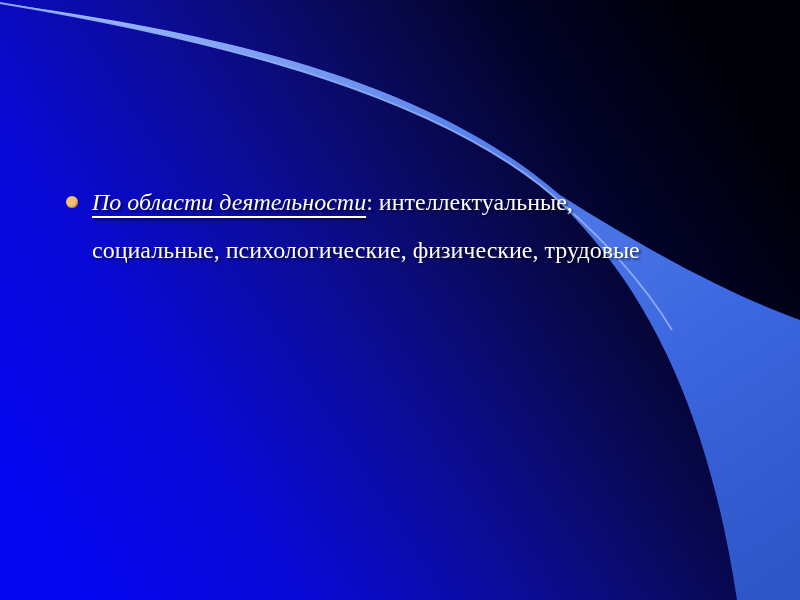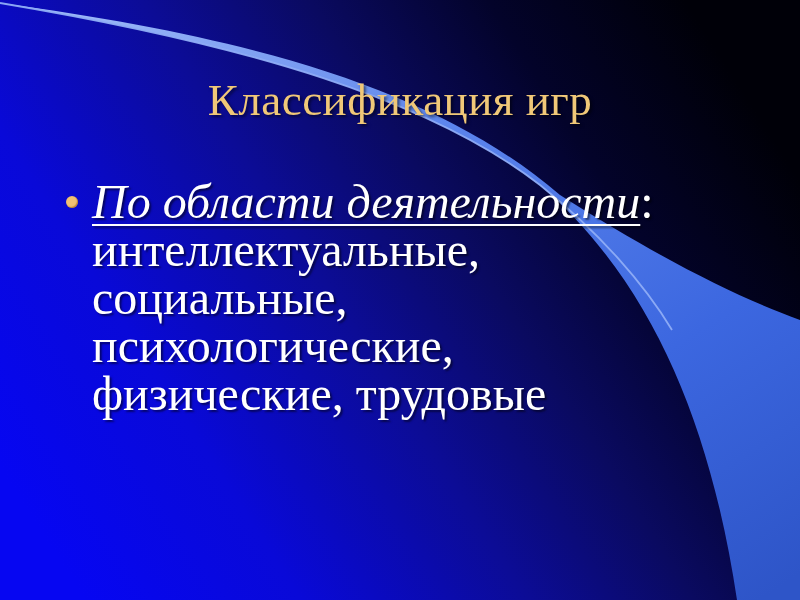--- a/index.html
+++ b/index.html
@@ -49,21 +49,21 @@
     flex: 0 0 auto;
     width: 12px;
     height: 12px;
     margin: 18px 14px 0 4px;
     border-radius: 50%;
     background: #f2c173;
     box-shadow: inset -1px -1px 1px rgba(150,85,0,0.55);
   }
   .li-text {
     margin: 0;
-    font-size: 48px;
+    font-size: 24px;
     line-height: 48px;
     color: #ffffff;
     text-shadow: 2px 2px 2px rgba(0,0,0,0.5);
   }
   .lead {
     font-style: italic;
     text-decoration: underline;
     text-decoration-thickness: 2px;
     text-underline-offset: 6px;
   }
@@ -88,21 +88,20 @@
         <stop offset="0.35" stop-color="#5b84ec"></stop>
         <stop offset="0.7" stop-color="#3c67e0"></stop>
         <stop offset="1" stop-color="#2e55c8"></stop>
       </linearGradient>
     </defs>
     <rect width="800" height="600" fill="url(#bgGrad)"></rect>
     <path d="M 0,3 C 260,38 440,92 560,195 C 660,258 732,295 800,320 L 800,600 L 737,600 C 710,420 650,280 540,185 C 430,100 250,45 0,3 Z" fill="url(#bandGrad)"></path>
     <path d="M 0,3 C 250,45 430,100 540,185 C 600,233 645,285 672,330" fill="none" stroke="#8fadf5" stroke-width="1.8" opacity="0.95"></path>
   </svg>
 
-  <h1 class="title">Классификация игр</h1>
 
   <ul class="content">
     <li>
       <span class="dot"></span>
       <p class="li-text"><span class="lead">По области деятельности</span><span>:</span><span> интеллектуальные, социальные, психологические, физические, трудовые</span></p>
     </li>
   </ul>
 
 </div>
 

